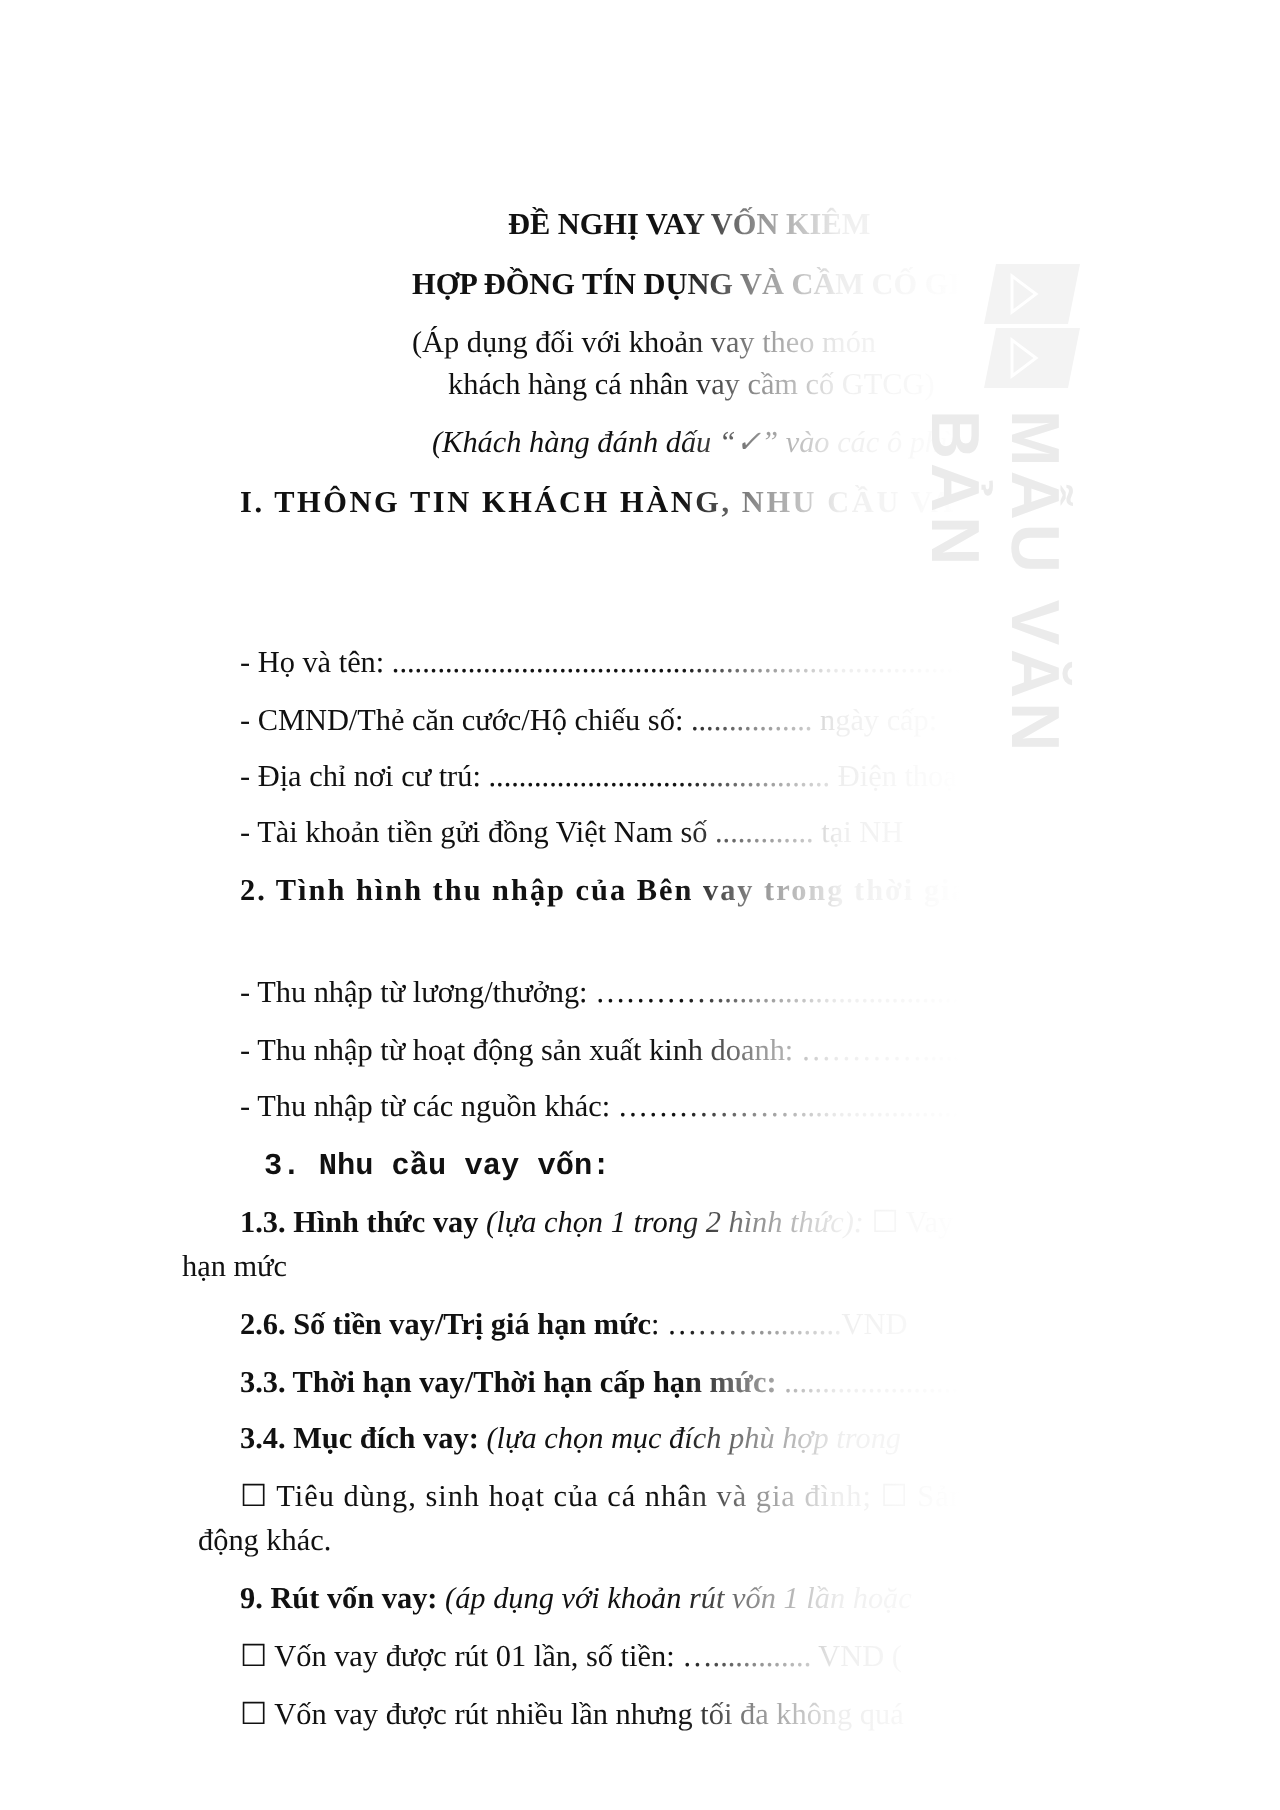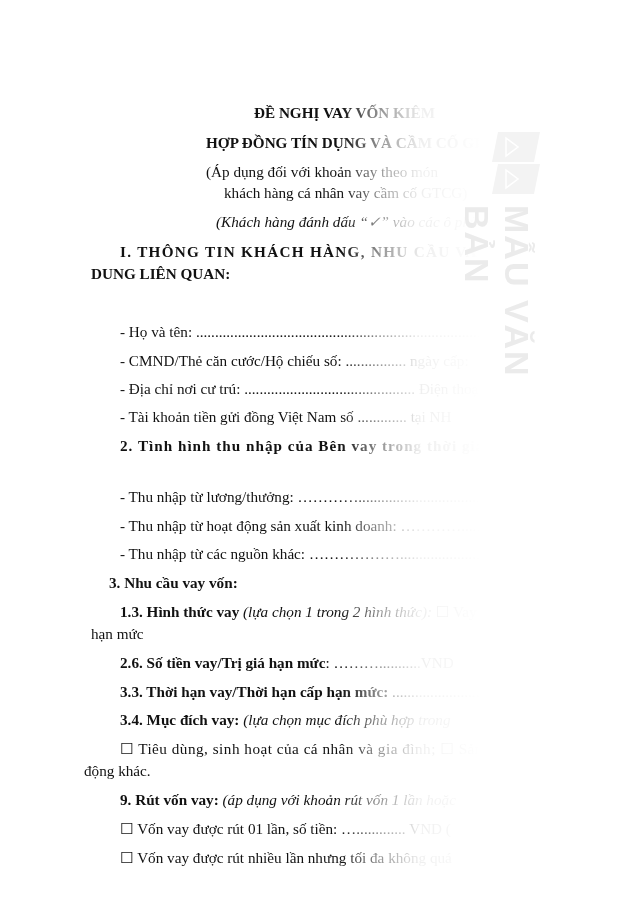--- a/index.html
+++ b/index.html
@@ -22,33 +22,32 @@
 
 <div class="page">
 
   <div class="line b" style="left:254px; top:104px;">ĐỀ NGHỊ VAY VỐN KIÊM</div>
   <div class="line b" style="left:206px; top:134px;">HỢP ĐỒNG TÍN DỤNG VÀ CẦM CỐ GIẤY TỜ CÓ GIÁ</div>
   <div class="line" style="left:206px; top:163px;">(Áp dụng đối với khoản vay theo món</div>
   <div class="line" style="left:224px; top:184px;">khách hàng cá nhân vay cầm cố GTCG)</div>
   <div class="line i" style="left:216px; top:213px;">(Khách hàng đánh dấu “✓” vào các ô phù hợp)</div>
 
   <div class="line b" style="left:120px; top:243px; letter-spacing:1.3px;">I. THÔNG TIN KHÁCH HÀNG, NHU CẦU VAY VỐN VÀ CÁC NỘI</div>
-  <div class="line b" style="left:91px; top:265px;">DUNG LIÊN QUAN:</div>
 
   <div class="line" style="left:120px; top:323px;">- Họ và tên: ..............................................................................................</div>
   <div class="line" style="left:120px; top:352px;">- CMND/Thẻ căn cước/Hộ chiếu số: ................ ngày cấp:</div>
   <div class="line" style="left:120px; top:380px;">- Địa chỉ nơi cư trú: ............................................. Điện thoại:</div>
   <div class="line" style="left:120px; top:408px;">- Tài khoản tiền gửi đồng Việt Nam số ............. tại NH</div>
 
   <div class="line b" style="left:120px; top:437px; letter-spacing:1px;">2. Tình hình thu nhập của Bên vay trong thời gian</div>
   <div class="line" style="left:120px; top:488px;">- Thu nhập từ lương/thưởng: ………….........................................</div>
   <div class="line" style="left:120px; top:517px;">- Thu nhập từ hoạt động sản xuất kinh doanh: …………..........</div>
   <div class="line" style="left:120px; top:545px;">- Thu nhập từ các nguồn khác: ………………..........................................</div>
 
-  <div class="line b" style="left:109px; top:574px;">3. Nhu cầu vay vốn:</div>
+  <div class="line b" style="left:132px; top:574px;font-family:Liberation Mono, monospace;">3. Nhu cầu vay vốn:</div>
 
   <div class="line" style="left:120px; top:603px;">
     <span class="b">1.3. Hình thức vay</span>
     <span class="i">(lựa chọn 1 trong 2 hình thức):</span>
     <span>☐ Vay từng lần</span>
   </div>
   <div class="line" style="left:91px; top:625px;text-align:center;">hạn mức</div>
 
   <div class="line" style="left:120px; top:654px;">
     <span class="b">2.6. Số tiền vay/Trị giá hạn mức</span><span>: ………...........VND</span>
@@ -58,21 +57,21 @@
     <span class="b">3.3. Thời hạn vay/Thời hạn cấp hạn mức:</span><span> ...............................</span>
   </div>
 
   <div class="line" style="left:120px; top:711px;">
     <span class="b">3.4. Mục đích vay:</span><span class="i"> (lựa chọn mục đích phù hợp trong</span>
   </div>
 
   <div class="line" style="left:120px; top:740px; letter-spacing:0.5px;">
     <span>☐ Tiêu dùng, sinh hoạt của cá nhân và gia đình;</span><span> ☐ Sản xuất kinh doanh</span>
   </div>
-  <div class="line" style="left:84px; top:762px;">động khác.</div>
+  <div class="line" style="left:99px; top:762px;">động khác.</div>
 
   <div class="line" style="left:120px; top:791px;">
     <span class="b">9. Rút vốn vay:</span><span class="i"> (áp dụng với khoản rút vốn 1 lần hoặc</span>
   </div>
   <div class="line" style="left:120px; top:820px;">☐ Vốn vay được rút 01 lần, số tiền:  …............. VND (</div>
   <div class="line" style="left:120px; top:849px;">☐ Vốn vay được rút nhiều lần nhưng tối đa không quá</div>
 
   <div class="fade"></div>
 
   <svg class="wm-logo" viewBox="0 0 48 62">

